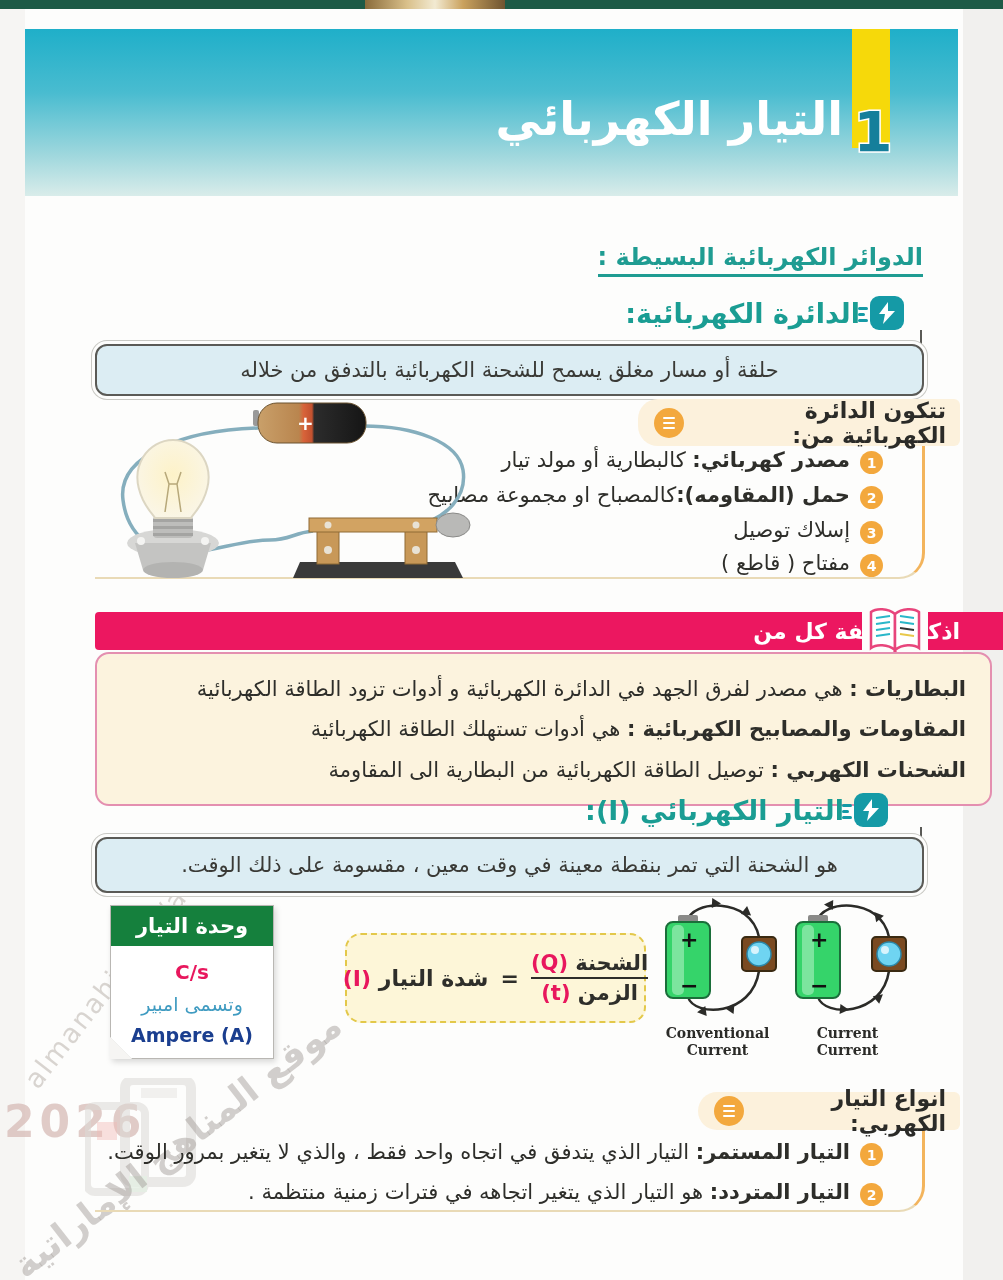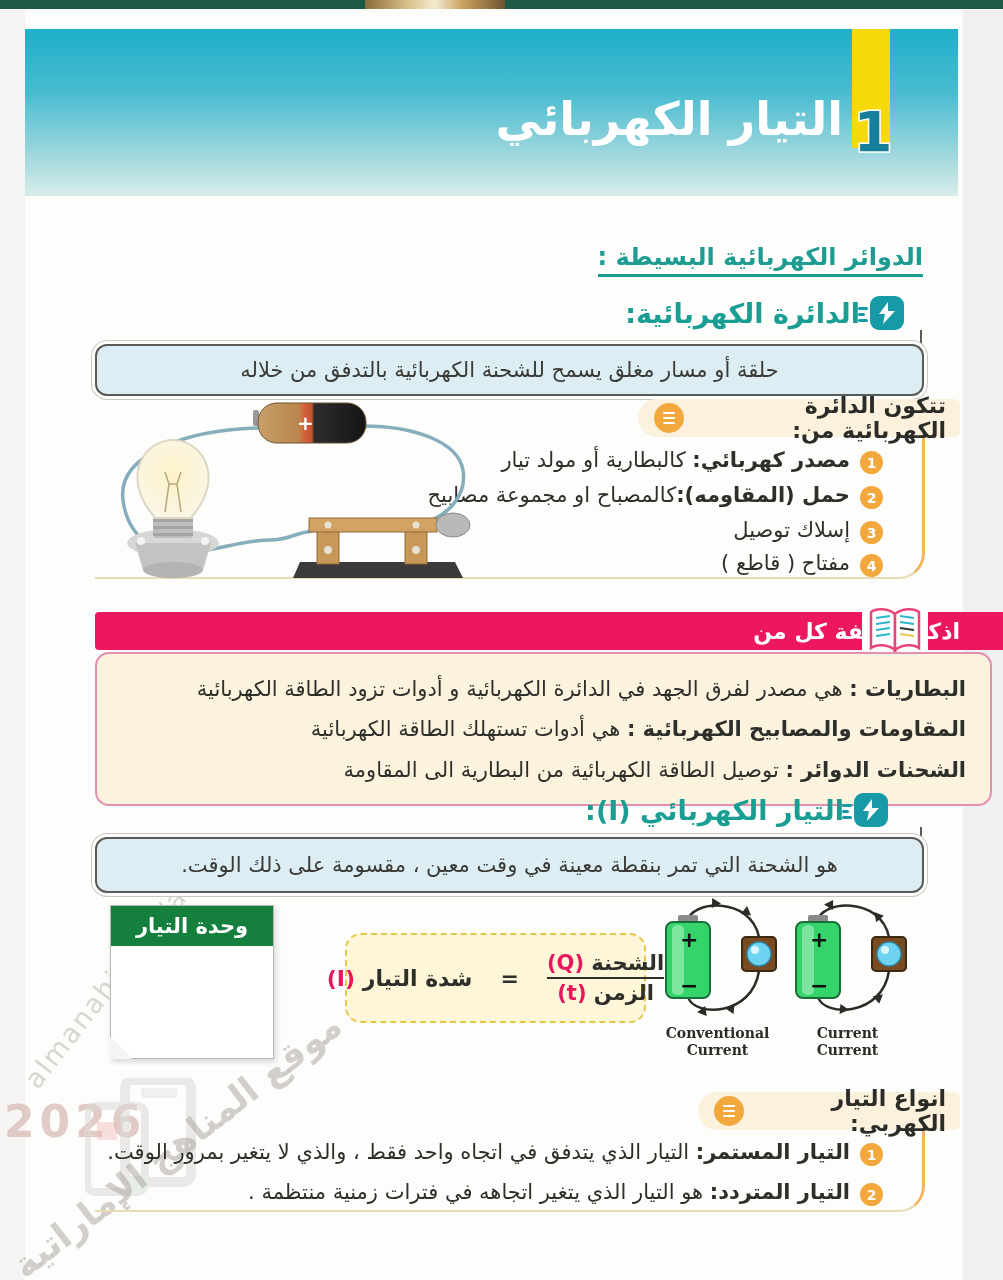--- a/index.html
+++ b/index.html
@@ -81,21 +81,21 @@
   .unit-cs{color:#e8175d;font-weight:800;font-size:20px;}
   .unit-ar{color:#3f9bc1;font-size:19px;direction:rtl;}
   .unit-en{color:#1a3e8f;font-weight:800;font-size:19px;}
   .unit-fold{position:absolute;left:-1px;bottom:-1px;width:0;height:0;
     border-left:22px solid #f6f5f3;border-top:22px solid transparent;}
   .unit-fold2{position:absolute;left:-1px;bottom:-1px;width:0;height:0;
     border-bottom:22px solid #d8d6d2;border-right:22px solid transparent;}
 
   
   .formula-box{background:#fdf6d8;border:2.5px dashed #e3c84a;border-radius:16px;
-    display:flex;align-items:center;justify-content:center;direction:rtl;gap:28px;}
+    display:flex;align-items:center;justify-content:center;direction:rtl;gap:12px;}
   .frac{display:flex;flex-direction:column;align-items:center;}
   .frac .fr-line{height:2.5px;background:#2e2e2a;width:100%;margin:2px 0;}
   .fr-row{font-size:21px;font-weight:800;color:#2e2e2a;direction:rtl;white-space:nowrap;}
   .fr-sym{color:#e8175d;font-weight:800;}
   .fx-eq{font-size:22px;font-weight:800;color:#2e2e2a;}
   .fx-res{font-size:22px;font-weight:800;color:#2e2e2a;direction:rtl;white-space:nowrap;}
 
   
   .diagram{display:flex;flex-direction:column;align-items:center;}
   .diagram .cap{font-size:14px;font-weight:800;color:#2b2b28;line-height:17px;text-align:center;
@@ -154,21 +154,21 @@
         </svg>
     </span>
     <span class="sec-heading">الدائرة الكهربائية:</span>
   </div>
   <div class="abs def-connector" style="left:920px;top:330px;height:16px;"></div>
   <div class="abs def-box" style="left:95px;top:344px;width:825px;height:48px;">
     <span>حلقة أو مسار مغلق يسمح للشحنة الكهربائية بالتدفق من خلاله</span>
   </div>
 
   <div class="abs group-frame" style="left:95px;top:420px;width:827px;height:157px;"></div>
-  <div class="abs pill" style="left:638px;top:399px;width:300px;height:38px;gap:47px;">
+  <div class="abs pill" style="left:638px;top:399px;width:300px;height:47px;gap:47px;">
     <span class="orange-badge">
         <i></i>
         <i></i>
         <i></i>
       </span>
     <span class="pill-label">تتكون الدائرة الكهربائية من:</span>
   </div>
   <div class="abs num-item" style="right:120px;top:448px;">
     <span class="num-dot">1</span>
     <span><b>مصدر كهربائي:</b><span> كالبطارية أو مولد تيار</span></span>
@@ -251,21 +251,21 @@
     </svg>
   </div>
   <div class="abs cream-box" style="left:95px;top:652px;width:845px;height:138px;">
     <div class="line">
       <b>البطاريات :</b><span> هي مصدر لفرق الجهد في الدائرة الكهربائية و أدوات تزود الطاقة الكهربائية</span>
     </div>
     <div class="line">
       <b>المقاومات والمصابيح الكهربائية :</b><span> هي أدوات تستهلك الطاقة الكهربائية</span>
     </div>
     <div class="line">
-      <b>الشحنات الدوائر :</b><span> توصيل الطاقة الكهربائية من البطارية الى المقاومة</span>
+      <b>الشحنات الكهربي :</b><span> توصيل الطاقة الكهربائية من البطارية الى المقاومة</span>
     </div>
   </div>
 
   <div class="abs" style="right:115px;top:793px;display:flex;flex-direction:row-reverse;align-items:center;gap:10px;">
     <span class="bolt-badge" style="position:relative;">
       <span class="speed-lines">
           <div style="width:10px;"></div>
           <div style="width:7px;"></div>
           <div style="width:10px;"></div>
         </span>
@@ -275,20 +275,25 @@
     </span>
     <span class="sec-heading">التيار الكهربائي (I):</span>
   </div>
   <div class="abs def-connector" style="left:920px;top:827px;height:10px;"></div>
   <div class="abs def-box" style="left:95px;top:837px;width:825px;height:52px;">
     <span>هو الشحنة التي تمر بنقطة معينة في وقت معين ، مقسومة على ذلك الوقت.</span>
   </div>
 
   <div class="abs unit-box" style="left:110px;top:905px;height:152px;">
     <div class="unit-head">وحدة التيار</div>
+    <div class="unit-body">
+      <span class="unit-cs">C/s</span>
+      <span class="unit-ar">وتسمى امبير</span>
+      <span class="unit-en">Ampere (A)</span>
+    </div>
     <div class="unit-fold2"></div>
       <div class="unit-fold"></div>
   </div>
 
   <div class="abs formula-box" style="left:345px;top:933px;width:297px;height:86px;">
     <div class="frac">
       <div class="fr-row"><span>الشحنة</span> <span class="fr-sym">(Q)</span></div>
       <div class="fr-line"></div>
       <div class="fr-row"><span>الزمن</span> <span class="fr-sym">(t)</span></div>
     </div>

